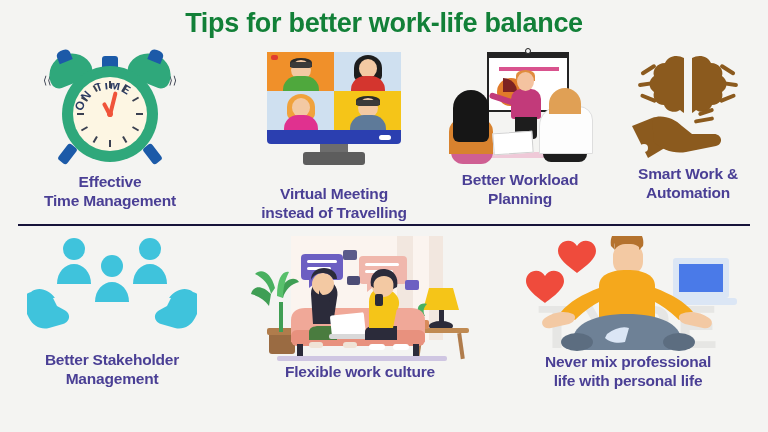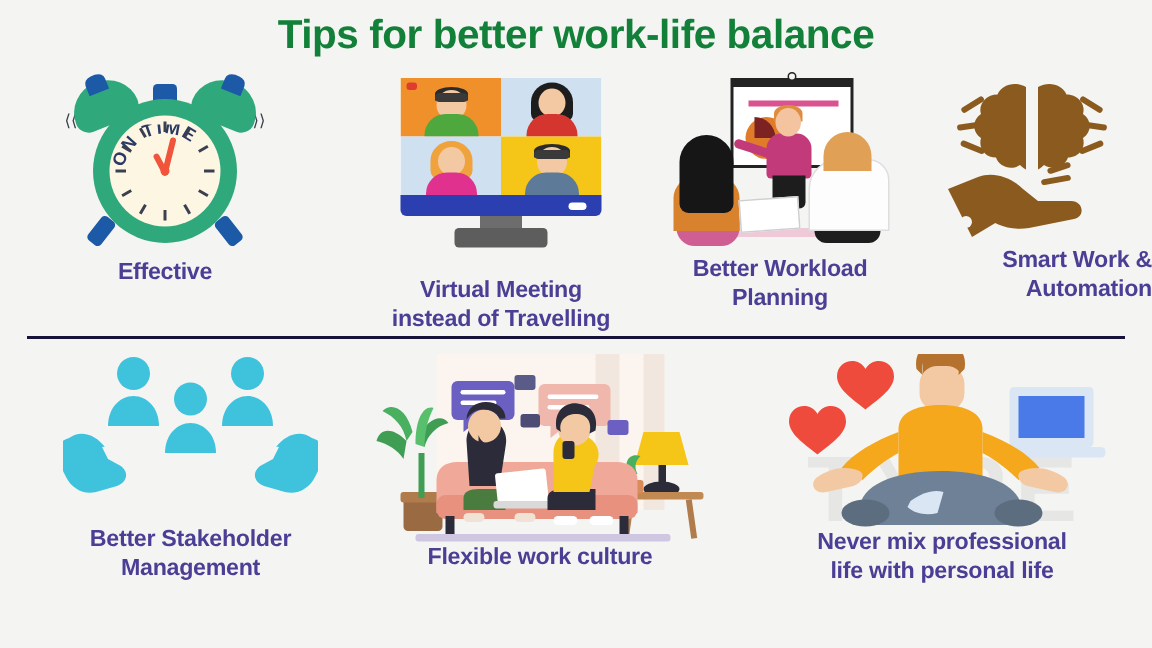--- a/index.html
+++ b/index.html
@@ -73,23 +73,23 @@
     color: #4a3f95;
     font-weight: 700;
     font-size: 15.5px;
     line-height: 19px;
     letter-spacing: -0.2px;
   }
   
   #cell-time      { left: 12px;  top: 48px;  width: 196px; }
   #cell-virtual   { left: 234px; top: 48px;  width: 200px; }
   #cell-workload  { left: 432px; top: 48px;  width: 176px; }
-  #cell-smart     { left: 608px; top: 48px;  width: 160px; text-align: right; }
-  
-  #cell-stake     { left: 16px;   top: 236px; width: 222px; }
+  #cell-smart     { left: 608px; top: 48px;  width: 160px; }
+  
+  #cell-stake     { left: 1px;   top: 236px; width: 222px; }
   #cell-flex      { left: 240px; top: 236px; width: 240px; }
   #cell-never     { left: 488px; top: 236px; width: 280px; }
 
   
   .clock-wrap { width: 130px; height: 120px; position: relative; }
   .bell {
     position: absolute; width: 44px; height: 30px;
     background: #2fa87b; border-radius: 50% 50% 20% 20% / 70% 70% 30% 30%;
     top: 6px;
   }
@@ -256,20 +256,21 @@
           <div class="tick" style="transform:rotate(300deg)"></div>
           <div class="tick" style="transform:rotate(330deg)"></div>
           <div class="hand-m"></div>
           <div class="hand-h"></div>
           <div class="pivot"></div>
         </div>
       </div>
     </div>
     <div class="caption" style="margin-top:4px">
       <div>Effective</div>
+      <div>Time Management</div>
     </div>
   </div>
 
   <div class="cell" id="cell-virtual">
     <div class="art mon-wrap">
       <div class="screen">
         <div class="q q1">
           <div style="position:absolute;left:4px;top:3px;width:7px;height:5px;background:#e03b2f;border-radius:2px"></div>
           <div class="av-hair" style="width:22px;height:9px;top:6px;background:#2b2b2b"></div>
           <div class="av-head" style="width:20px;height:20px;top:8px;background:#f3c9a3"></div>

